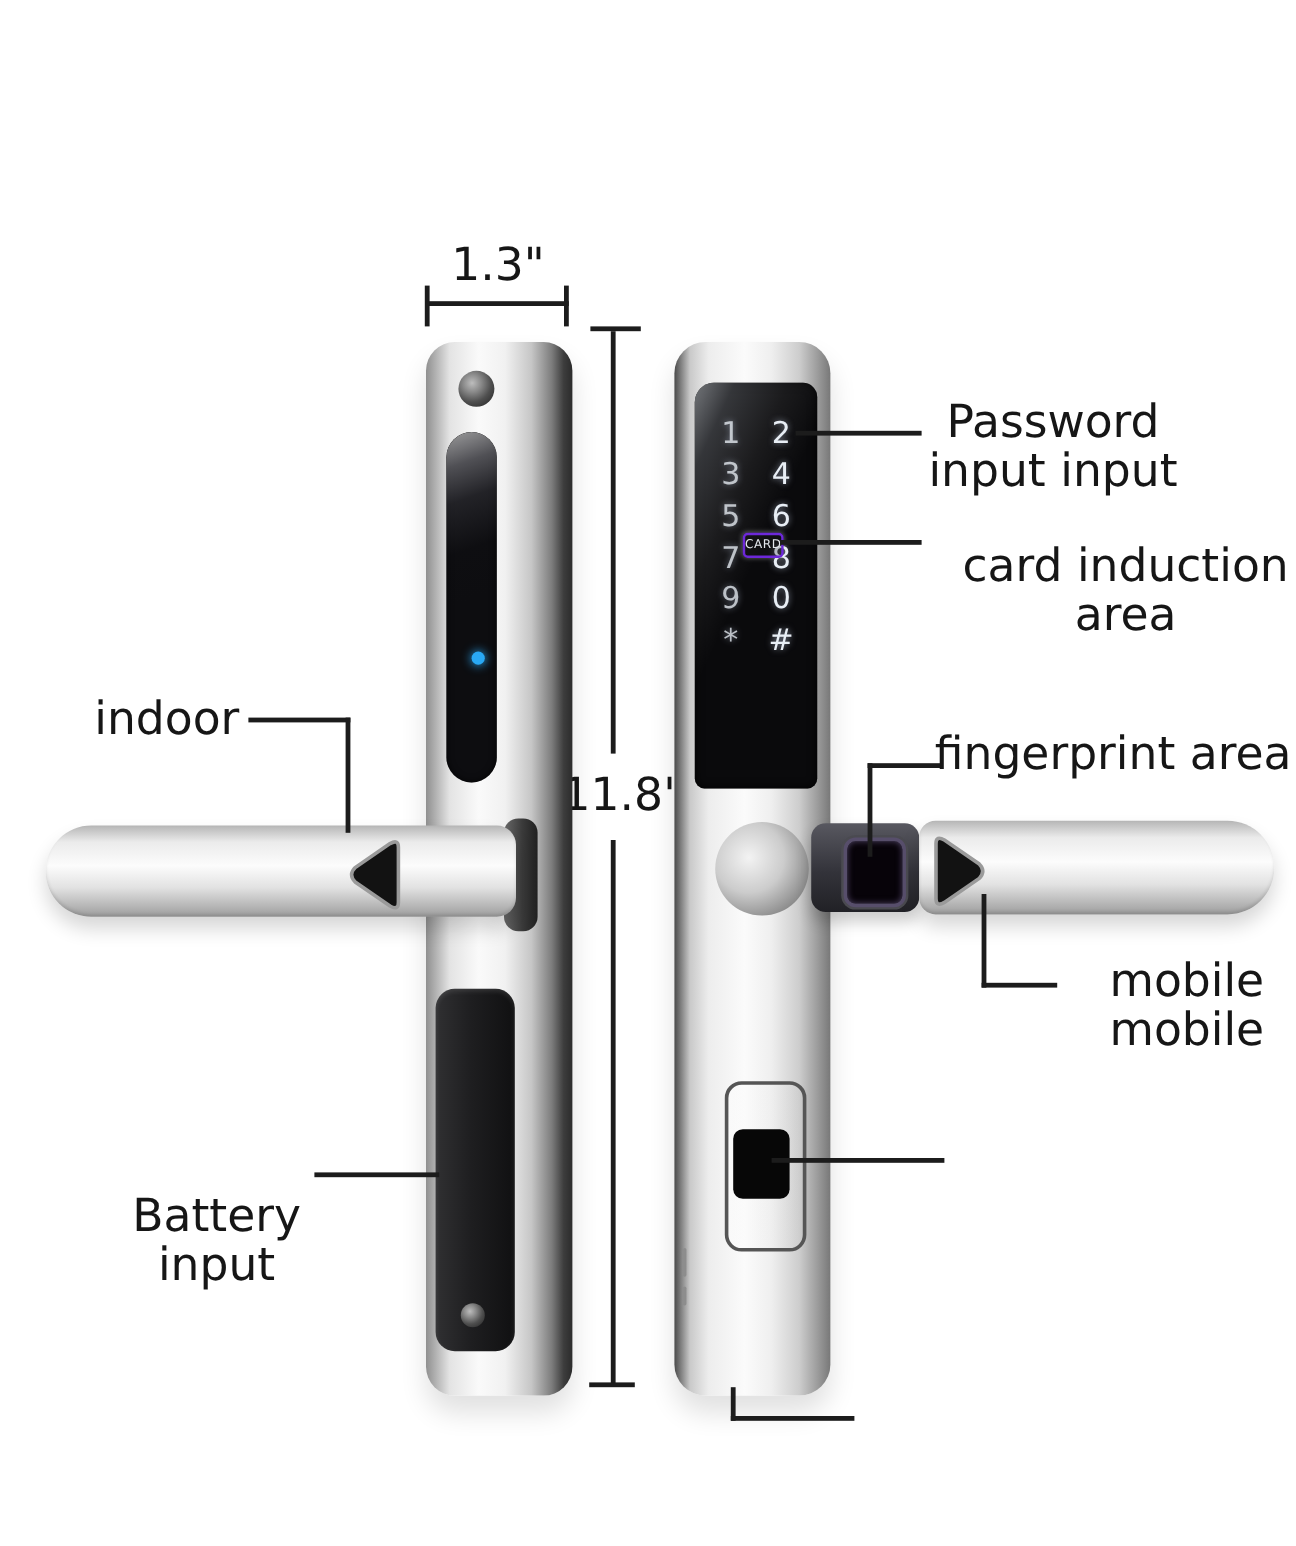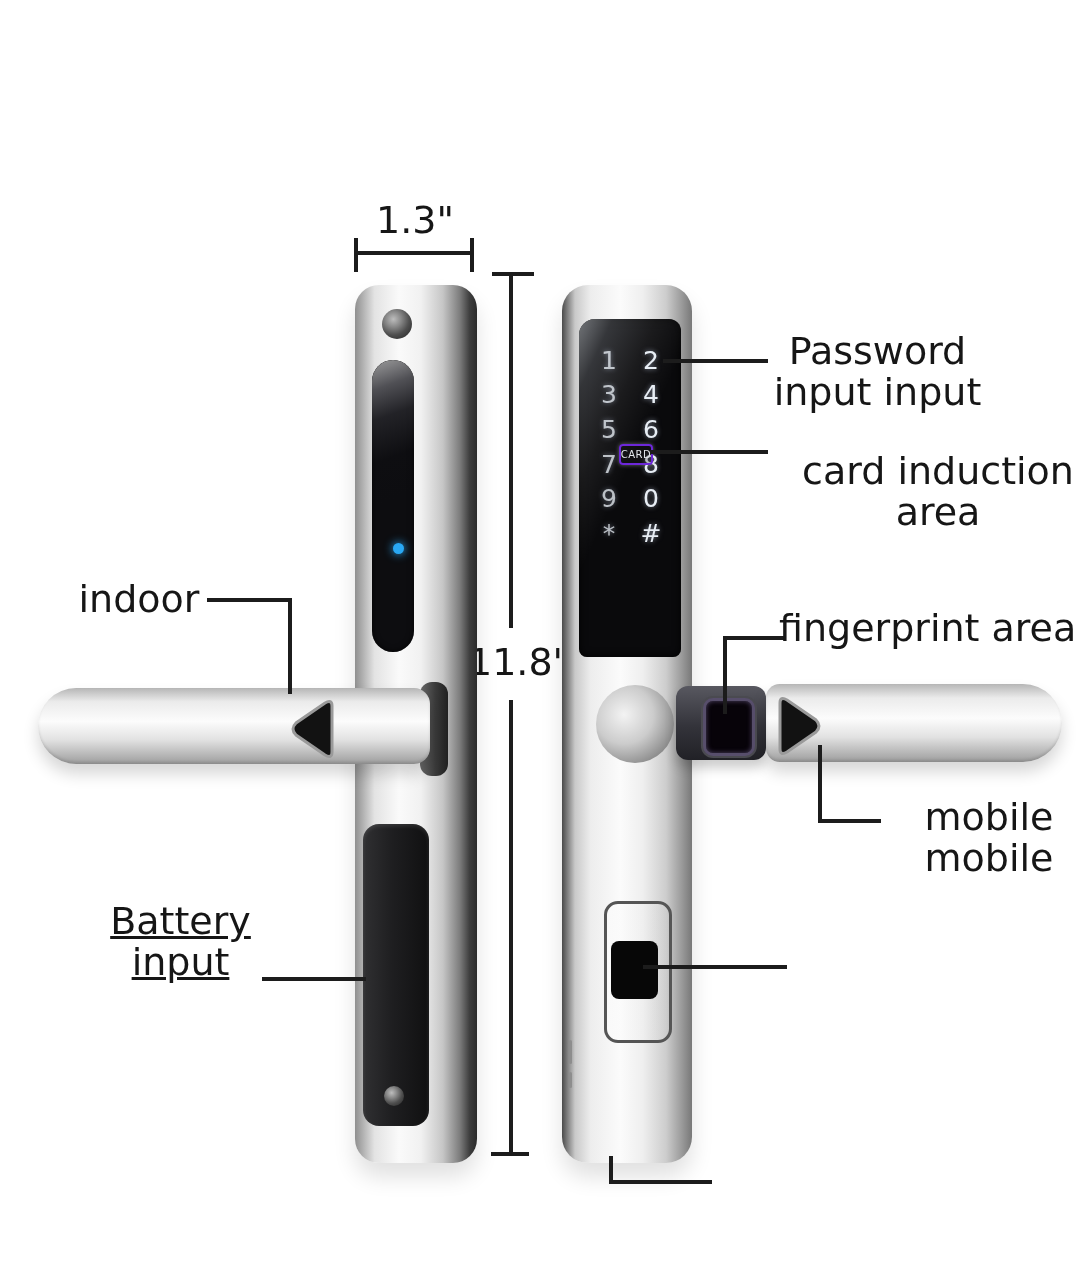--- a/index.html
+++ b/index.html
@@ -214,20 +214,20 @@
 
   <div class="label nowrap" style="left:779px;top:608px;">
     <span>fingerprint area</span>
   </div>
 
   <div class="label" style="left:904px;top:797px;width:170px;">
     <span>mobile</span>
     <span>mobile</span>
   </div>
 
-  <div class="label" style="left:93px;top:901px;width:175px;text-decoration:underline;">
+  <div class="label" style="left:93px;top:993px;width:175px;">
     <span>Battery</span>
     <span>input</span>
   </div>
 
 
 
 </div>
 
 </body></html>

